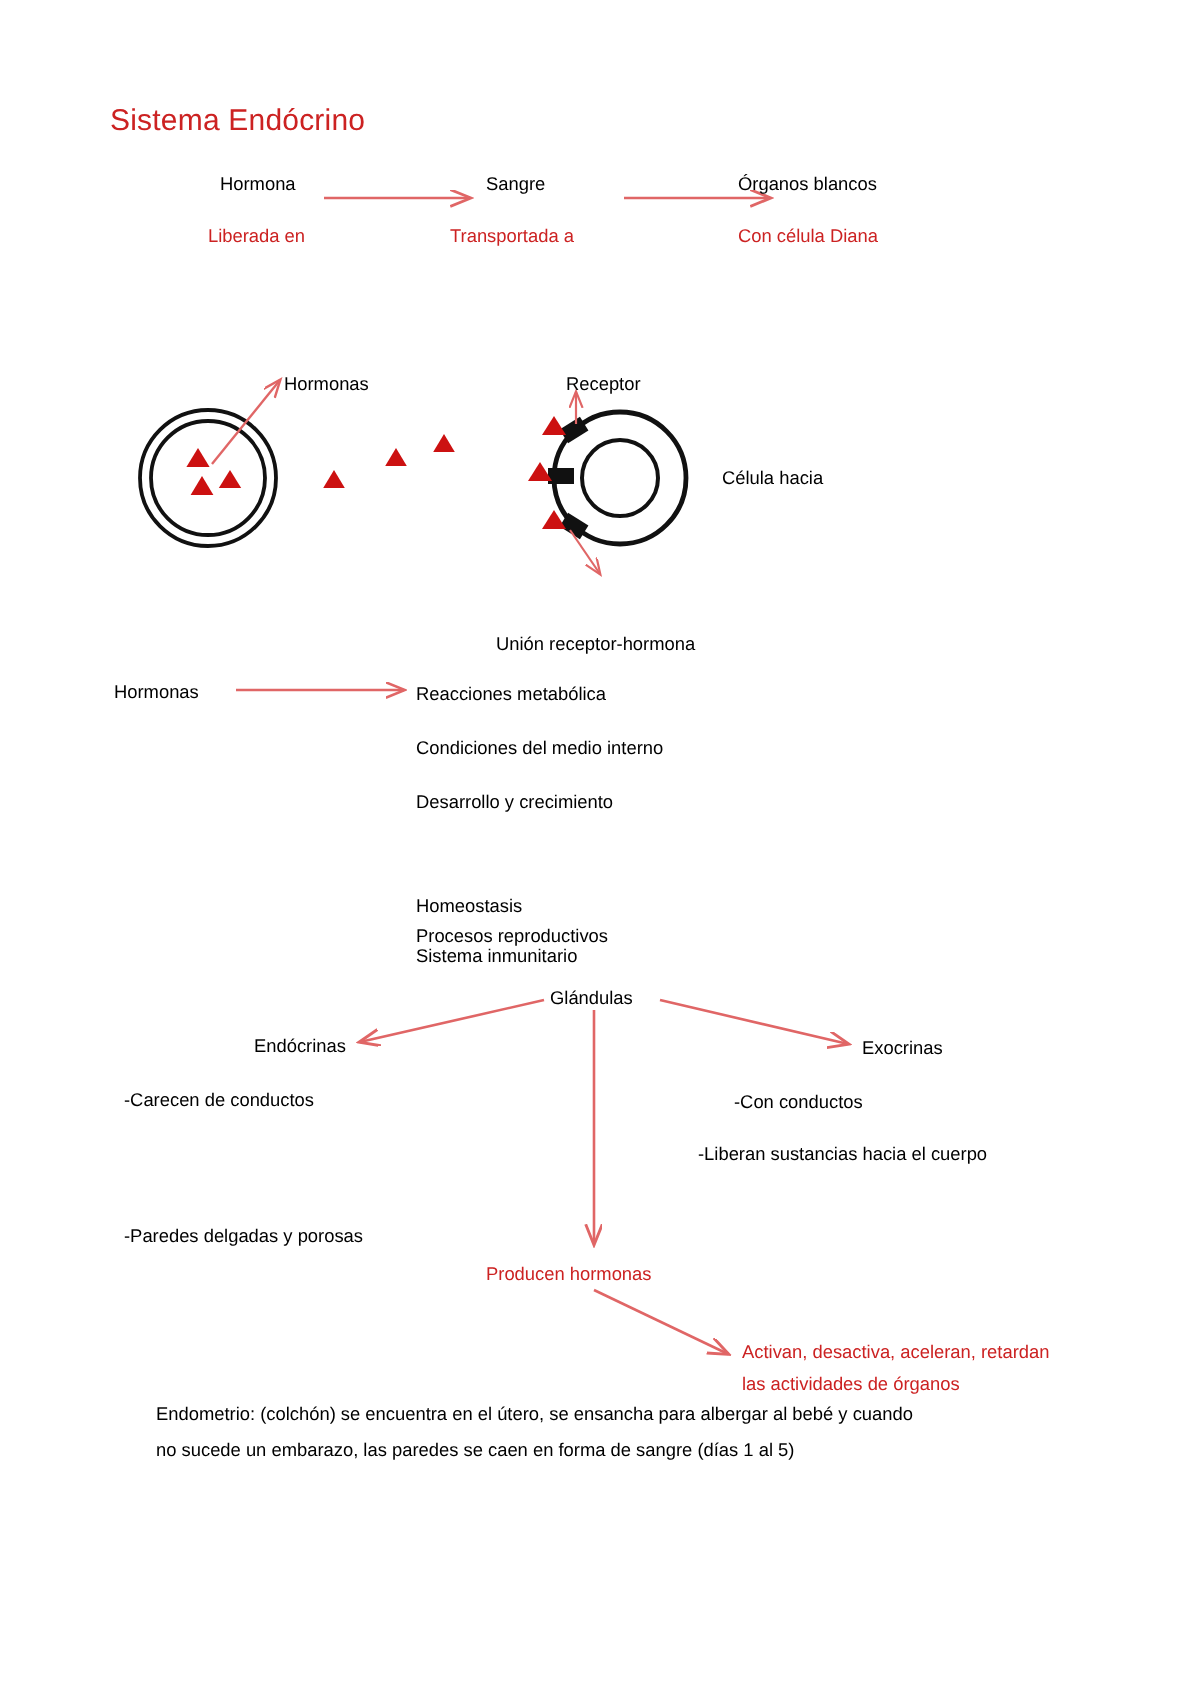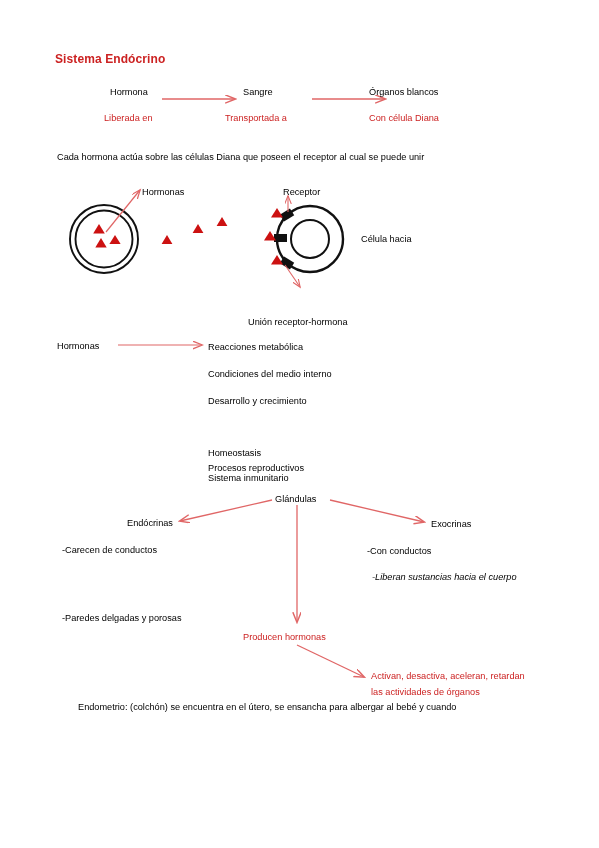--- a/index.html
+++ b/index.html
@@ -20,22 +20,22 @@
   }
   .abs { position: absolute; }
   .txt {
     font-family: "Liberation Sans", sans-serif;
     color: #000000;
     white-space: nowrap;
     line-height: 1.35;
   }
   .red { color: #cc2222; }
   .title {
-    font-size: 12px;
-    font-weight: bold;
+    font-size: 15px;
+    font-weight: normal;
     color: #cc2222;
     letter-spacing: 0.1px;
   }
   .t9   { font-size: 9.2px; }
   .wrap { white-space: normal; }
 
   
   #art {
     position: absolute;
     left: 0; top: 0;
@@ -133,21 +133,20 @@
 
   <div class="abs txt t9" style="left:110px; top:86px;">Hormona</div>
   <div class="abs txt t9 red" style="left:104px; top:112px;">Liberada en</div>
 
   <div class="abs txt t9" style="left:243px; top:86px;">Sangre</div>
   <div class="abs txt t9 red" style="left:225px; top:112px;">Transportada a</div>
 
   <div class="abs txt t9" style="left:369px; top:86px;">Órganos blancos</div>
   <div class="abs txt t9 red" style="left:369px; top:112px;">Con célula Diana</div>
 
-  <div class="abs txt t9" style="left:57px; top:151px;">Cada hormona actúa sobre las células Diana que poseen el receptor al cual se puede unir</div>
 
   <div class="abs txt t9" style="left:142px; top:186px;">Hormonas</div>
   <div class="abs txt t9" style="left:283px; top:186px;">Receptor</div>
   <div class="abs txt t9" style="left:361px; top:233px;">Célula hacia</div>
   <div class="abs txt t9" style="left:248px; top:290px;margin-top:26px;">Unión receptor-hormona</div>
 
   <div class="abs txt t9" style="left:57px; top:340px;">Hormonas</div>
 
   <div class="abs txt t9" style="left:208px; top:341px;">Reacciones metabólica</div>
   <div class="abs txt t9" style="left:208px; top:368px;">Condiciones del medio interno</div>
@@ -157,22 +156,23 @@
   <div class="abs txt t9" style="left:208px; top:472px;">Sistema inmunitario</div>
 
   <div class="abs txt t9" style="left:275px; top:493px;">Glándulas</div>
   <div class="abs txt t9" style="left:127px; top:517px;">Endócrinas</div>
   <div class="abs txt t9" style="left:431px; top:518px;">Exocrinas</div>
 
   <div class="abs txt t9" style="left:62px; top:544px;">-Carecen de conductos</div>
   <div class="abs txt t9" style="left:62px; top:612px;">-Paredes delgadas y porosas</div>
 
   <div class="abs txt t9" style="left:367px; top:545px;">-Con conductos</div>
-  <div class="abs txt t9" style="left:372px; top:571px;font-style:italic;">-Liberan sustancias hacia el cuerpo</div>
+  <div class="abs txt t9" style="left:349px; top:571px;">-Liberan sustancias hacia el cuerpo</div>
 
   <div class="abs txt t9 red" style="left:243px; top:631px;">Producen hormonas</div>
 
   <div class="abs txt t9 red" style="left:371px; top:670px;">Activan, desactiva, aceleran, retardan</div>
   <div class="abs txt t9 red" style="left:371px; top:686px;">las actividades de órganos</div>
 
   <div class="abs txt t9" style="left:78px; top:701px;">Endometrio: (colchón) se encuentra en el útero, se ensancha para albergar al bebé y cuando</div>
+  <div class="abs txt t9" style="left:78px; top:719px;">no sucede un embarazo, las paredes se caen en forma de sangre (días 1 al 5)</div>
 
 </div>
 
 </body></html>

